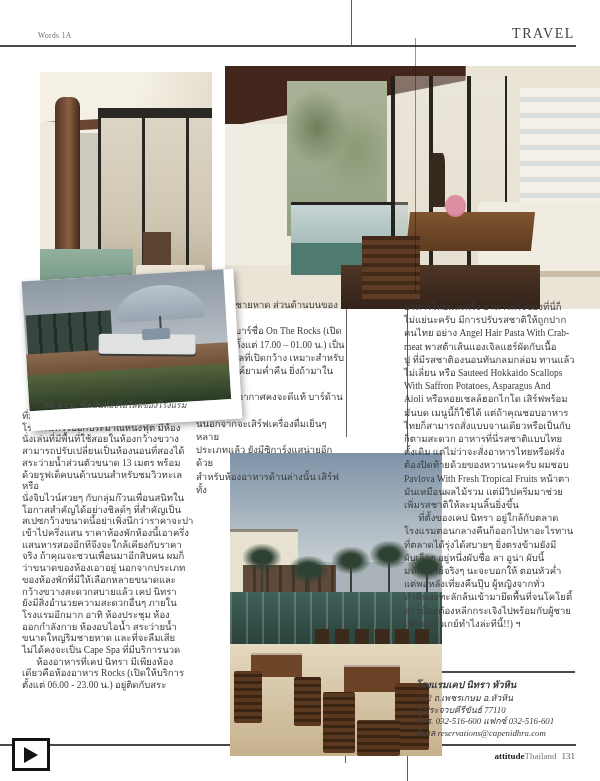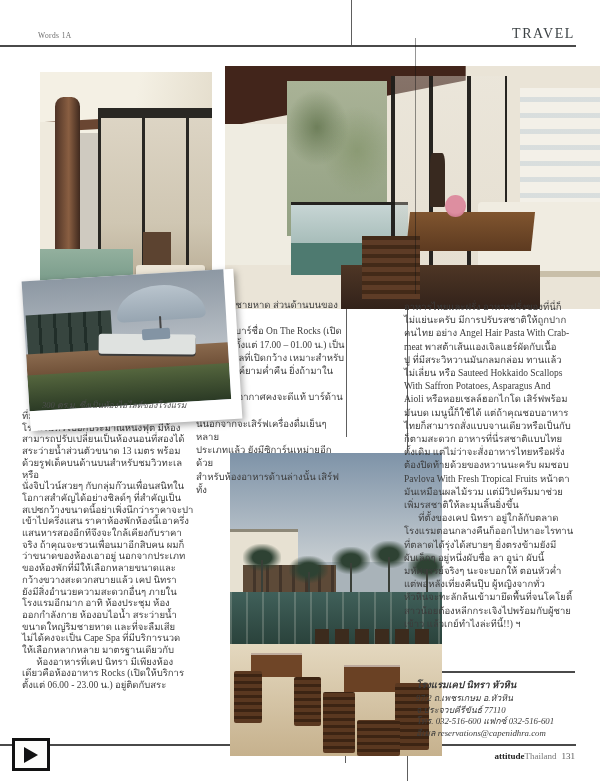--- a/index.html
+++ b/index.html
@@ -186,59 +186,59 @@
     <div class="d-chair dc3"></div>
     <div class="d-chair dc4"></div>
     <div class="d-chair dc5"></div>
   </figure>
 
   <div class="caption">300 ตร.ม. ซึ่งเป็นห้องไฮไลต์ของโรงแรม</div>
 
   <div class="col col-left">
       <div class="tl">ที่มาพร้อมเตียงขนาดใหญ่ที่ใหญ่กว่า</div>
       <div class="tl">โรงแรมทั่วไปอีกประมาณหนึ่งฟุต มีห้อง</div>
+      <div class="tl">นั่งเล่นที่มีพื้นที่ใช้สอยในห้องกว้างขวาง</div>
       <div class="tl">สามารถปรับเปลี่ยนเป็นห้องนอนที่สองได้</div>
       <div class="tl">สระว่ายน้ำส่วนตัวขนาด 13 เมตร พร้อม</div>
       <div class="tl">ด้วยรูฟเด็คบนด้านบนสำหรับชมวิวทะเล หรือ</div>
       <div class="tl">นั่งจิบไวน์สวยๆ กับกลุ่มก๊วนเพื่อนสนิทใน</div>
       <div class="tl">โอกาสสำคัญได้อย่างชิลด์ๆ ที่สำคัญเป็น</div>
       <div class="tl">สเปซกว้างขนาดนี้อย่าเพิ่งนึกว่าราคาจะปา</div>
       <div class="tl">เข้าไปครึ่งแสน ราคาห้องพักห้องนี้เอาครึ่ง</div>
       <div class="tl">แสนหารสองอีกทีจึงจะใกล้เคียงกับราคา</div>
       <div class="tl">จริง ถ้าคุณจะชวนเพื่อนมาอีกสิบคน ผมก็</div>
       <div class="tl">ว่าขนาดของห้องเอาอยู่ นอกจากประเภท</div>
       <div class="tl">ของห้องพักที่มีให้เลือกหลายขนาดและ</div>
       <div class="tl">กว้างขวางสะดวกสบายแล้ว เคป นิทรา</div>
       <div class="tl">ยังมีสิ่งอำนวยความสะดวกอื่นๆ ภายใน</div>
       <div class="tl">โรงแรมอีกมาก อาทิ ห้องประชุม ห้อง</div>
       <div class="tl">ออกกำลังกาย ห้องอบไอน้ำ สระว่ายน้ำ</div>
       <div class="tl">ขนาดใหญ่ริมชายหาด และที่จะลืมเสีย</div>
       <div class="tl">ไม่ได้คงจะเป็น Cape Spa ที่มีบริการนวด</div>
-      <div class="tl">ให้เลือกหลากหลาย มาตรฐานเดียวกับ</div>
       <div class="tl">      ห้องอาหารที่เคป นิทรา มีเพียงห้อง</div>
       <div class="tl">เดียวคือห้องอาหาร Rocks (เปิดให้บริการ</div>
       <div class="tl">ตั้งแต่ 06.00 - 23.00 น.) อยู่ติดกับสระ</div>
     </div>
   <div class="col col-mid">
       <div class="tl">ว่ายน้ำริมชายหาด ส่วนด้านบนของร้าน</div>
       <div class="tl">จัดทำเป็นบาร์ชื่อ On The Rocks (เปิด</div>
       <div class="tl">ให้บริการตั้งแต่ 17.00 – 01.00 น.) เป็น</div>
       <div class="tl">บาร์ริมทะเลที่เปิดกว้าง เหมาะสำหรับ</div>
       <div class="tl">การสังสรรค์ยามค่ำคืน ยิ่งถ้ามาในช่วง</div>
       <div class="tl">หน้าหนาวอากาศคงจะดีแท้ บาร์ด้านบน</div>
       <div class="tl">นี้นอกจากจะเสิร์ฟเครื่องดื่มเย็นๆ หลาย</div>
-      <div class="tl">ประเภทแล้ว ยังมีซิการ์นเหม่ายอีกด้วย</div>
+      <div class="tl">ประเภทแล้ว ยังมีซิการ์งแสน่ายอีกด้วย</div>
       <div class="tl">สำหรับห้องอาหารด้านล่างนั้น เสิร์ฟทั้ง</div>
     </div>
   <div class="col col-right">
       <div class="tl">อาหารไทยและฝรั่ง อาหารฝรั่งของที่นี่ก็</div>
       <div class="tl">ไม่แย่นะครับ มีการปรับรสชาติให้ถูกปาก</div>
       <div class="tl">คนไทย อย่าง Angel Hair Pasta With Crab-</div>
       <div class="tl">meat พาสต้าเส้นแองเจิลแฮร์ผัดกับเนื้อ</div>
-      <div class="tl">ปู ที่มีสระวิหวานมันกลมกล่อม ทานแล้ว</div>
+      <div class="tl">ปู ที่มีรสชาติองนอนทันกลมกล่อม ทานแล้ว</div>
       <div class="tl">ไม่เลี่ยน หรือ Sauteed Hokkaido Scallops</div>
       <div class="tl">With Saffron Potatoes, Asparagus And</div>
       <div class="tl">Aioli หรือหอยเชลล์ฮอกไกโด เสิร์ฟพร้อม</div>
       <div class="tl">มันบด เมนูนี้ก็ใช้ได้ แต่ถ้าคุณชอบอาหาร</div>
       <div class="tl">ไทยก็สามารถสั่งแบบจานเดียวหรือเป็นกับ</div>
       <div class="tl">ก็ตามสะดวก อาหารที่นี่รสชาติแบบไทย</div>
       <div class="tl">ดั้งเดิม แต่ไม่ว่าจะสั่งอาหารไทยหรือฝรั่ง</div>
       <div class="tl">ต้องปิดท้ายด้วยของหวานนะครับ ผมชอบ</div>
       <div class="tl">Pavlova With Fresh Tropical Fruits หน้าตา</div>
       <div class="tl">มันเหมือนผลไม้รวม แต่มีวิปครีมมาช่วย</div>

